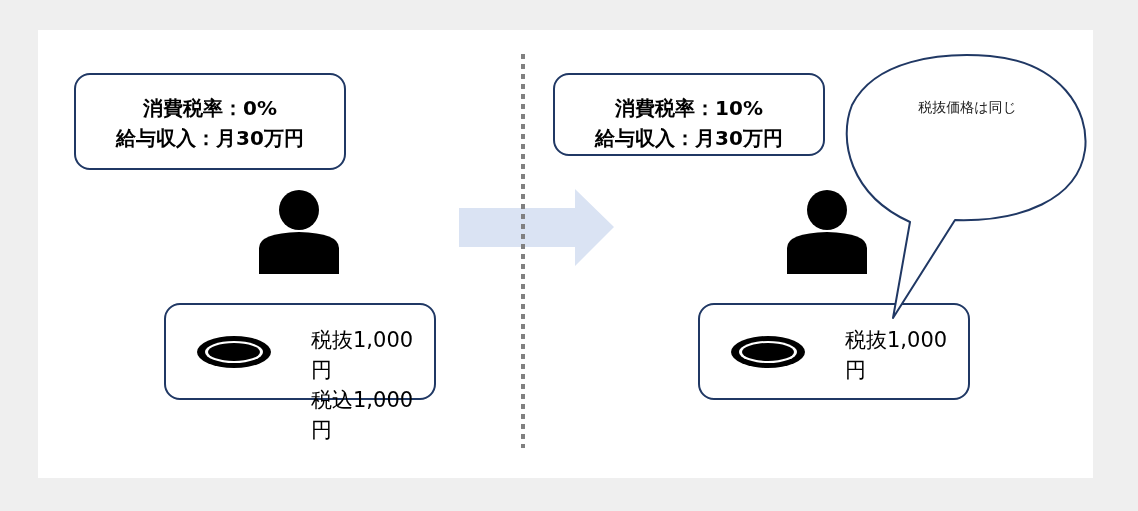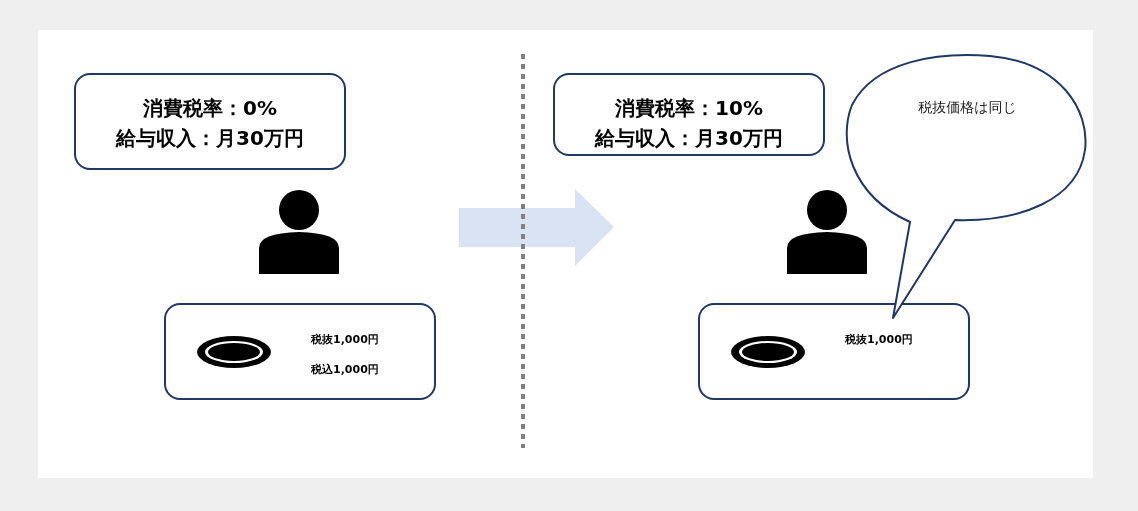--- a/index.html
+++ b/index.html
@@ -2,21 +2,21 @@
 <html><head>
 <meta charset="utf-8">
 <style>
   html,body{margin:0;padding:0;}
   body{width:1138px;height:511px;background:#efefef;position:relative;overflow:hidden;
        font-family:"DejaVu Sans","Liberation Sans",sans-serif;color:#000;}
   .canvas{position:absolute;left:38px;top:30px;width:1055px;height:448px;background:#fff;}
   .box{position:absolute;border:2px solid #203864;border-radius:16px;background:#fff;box-sizing:border-box;}
   .info{font-weight:bold;font-size:20px;text-align:center;line-height:30px;}
   .info .l1{display:block;}
-  .price{font-weight:bold;font-size:11px;line-height:30px;}
+  .price{font-weight:normal;font-size:21px;line-height:30px;}
   .divider{position:absolute;left:521px;top:54px;width:4px;height:394px;
      background-image:linear-gradient(#808080 0 5px, transparent 5px 10px);background-size:4px 10px;}
   svg{position:absolute;overflow:visible;}
   .bubble-text{position:absolute;font-size:14px;text-align:center;line-height:31px;color:#222;}
 </style>
 </head>
 <body>
 
 <div class="canvas"></div>
 

